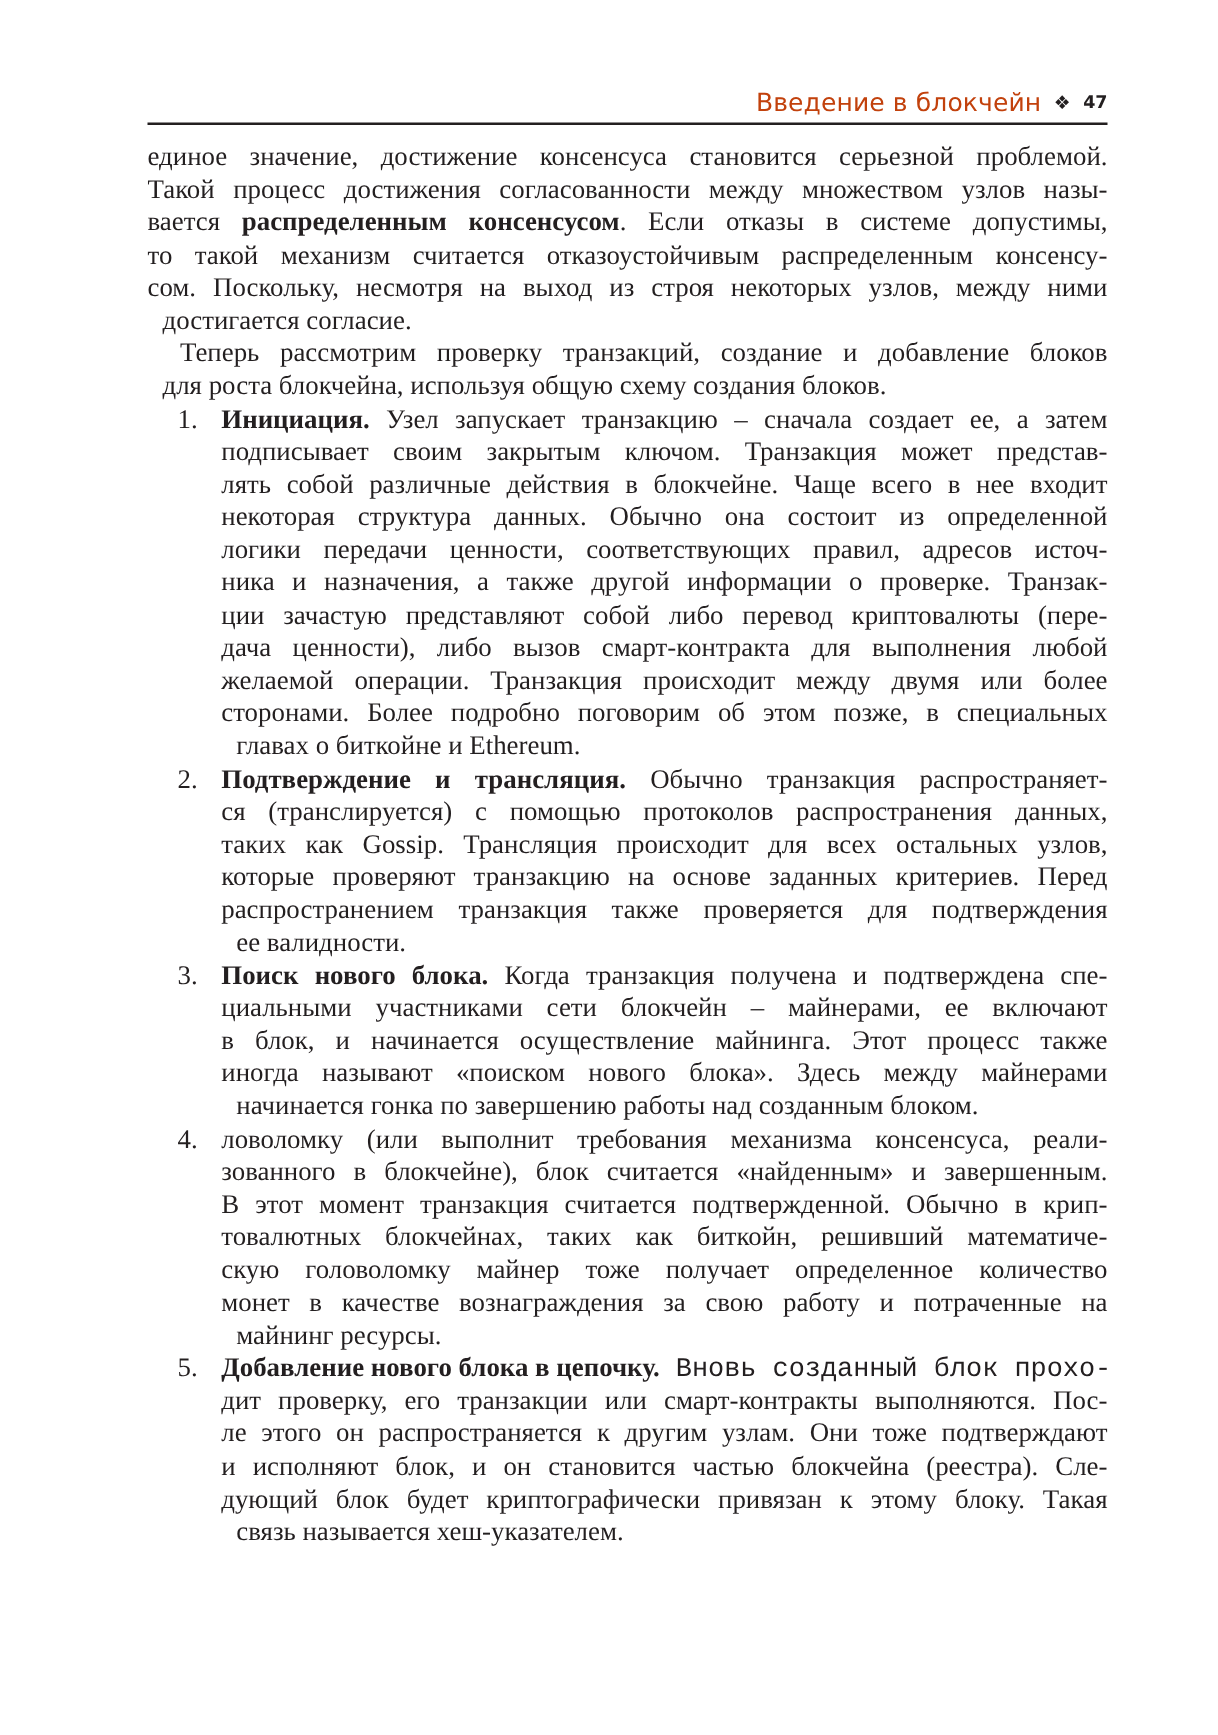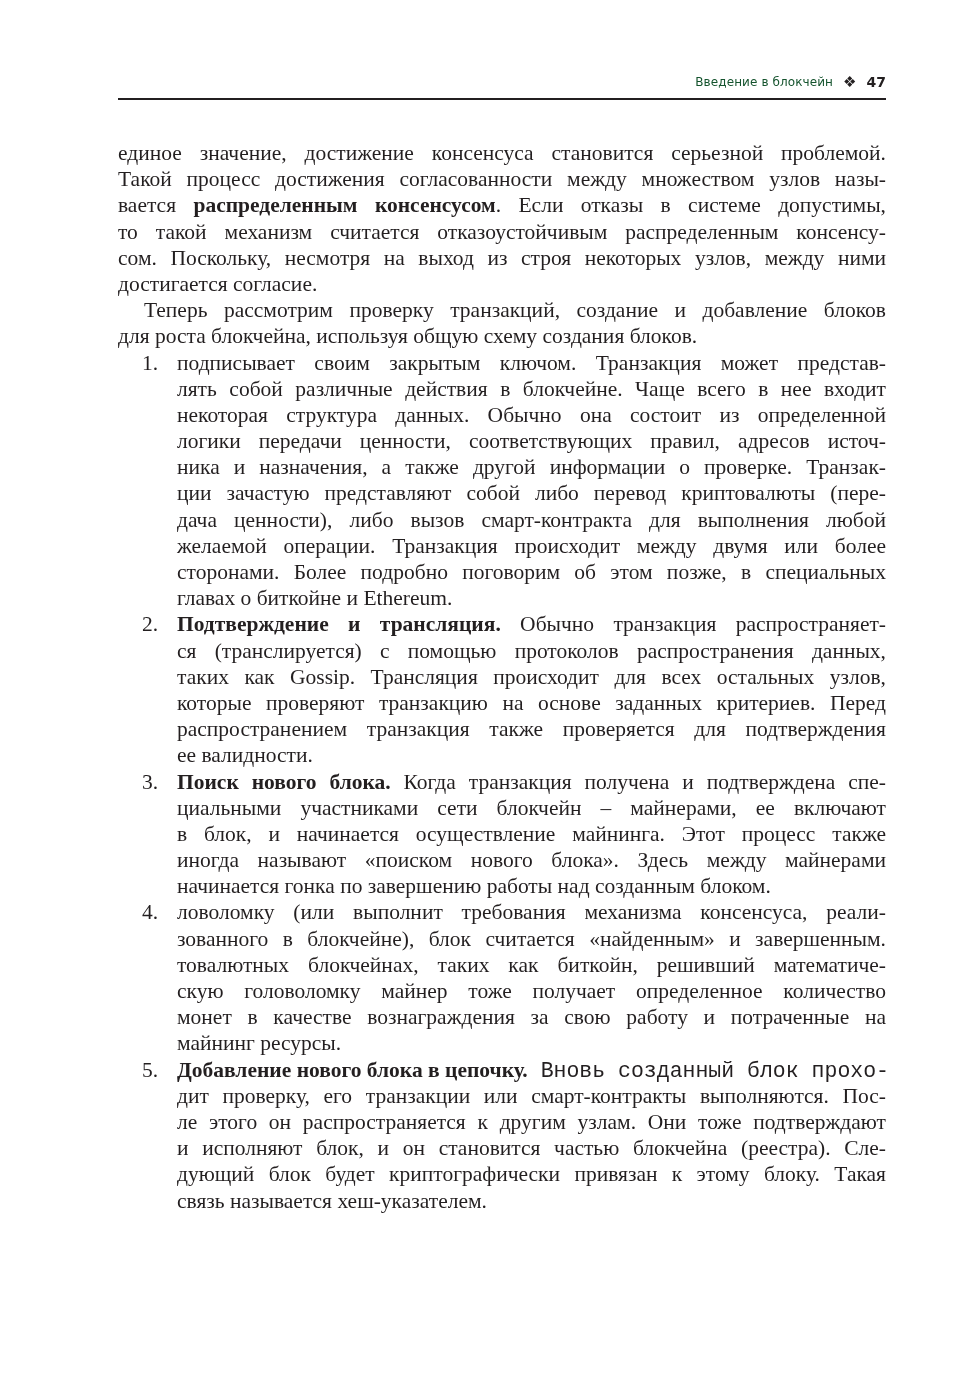--- a/index.html
+++ b/index.html
@@ -6,30 +6,30 @@
     body {
       width: 974px; height: 1388px; position: relative; overflow: hidden;
       color: #231f20;
     }
     .header {
       position: absolute; left: 118px; top: 66px; width: 768px; height: 32px;
       border-bottom: 2px solid #231f20;
       display: flex; justify-content: flex-end; align-items: center;
       font-family: "DejaVu Sans", sans-serif;
     }
-    .running-title { font-size: 12px; color: #14532d; letter-spacing: 0.1px; }
+    .running-title { font-size: 20px; color: #c2410c; letter-spacing: 0.1px; }
     .ornament { font-size: 15px; margin: 0 10px 0 10px; color: #231f20; }
     .page-number { font-size: 14px; font-weight: bold; color: #231f20; }
     .body {
-      position: absolute; left: 118px; top: 140px; width: 768px;
+      position: absolute; left: 118px; top: 112px; width: 768px;
       font-family: "Liberation Serif", serif;
       font-size: 21.5px; line-height: 26.2px;
     }
     .line { display: block; white-space: nowrap; text-align: justify; text-align-last: justify; height: 26.2px; }
-    .line.last { text-align-last: left; }
+    .line.last { text-align-last: left; margin-left: 12px; }
     .indent { padding-left: 26px; }
     .list { margin: 0; padding: 0; list-style: none; }
     .list-item { position: relative; padding-left: 59px; }
     .list-num { position: absolute; left: 24px; top: 0; }
     b { font-weight: bold; margin-top: 43px; }
   </style>
 </head>
 <body>
 
 <div class="header">
@@ -49,20 +49,21 @@
   </div>
 
   <div>
     <span class="line indent">Теперь рассмотрим проверку транзакций, создание и добавление блоков</span>
     <span class="line last">для роста блокчейна, используя общую схему создания блоков.</span>
   </div>
 
   <div class="list" id="steps-list">
       <div class="list-item">
         <span class="list-num">1.</span>
+        <span class="line"><b>Инициация.</b><span style="white-space: pre;"> Узел запускает транзакцию – сначала создает ее, а затем</span></span>
         <span class="line">подписывает своим закрытым ключом. Транзакция может представ-</span>
         <span class="line">лять собой различные действия в блокчейне. Чаще всего в нее входит</span>
         <span class="line">некоторая структура данных. Обычно она состоит из определенной</span>
         <span class="line">логики передачи ценности, соответствующих правил, адресов источ-</span>
         <span class="line">ника и назначения, а также другой информации о проверке. Транзак-</span>
         <span class="line">ции зачастую представляют собой либо перевод криптовалюты (пере-</span>
         <span class="line">дача ценности), либо вызов смарт-контракта для выполнения любой</span>
         <span class="line">желаемой операции. Транзакция происходит между двумя или более</span>
         <span class="line">сторонами. Более подробно поговорим об этом позже, в специальных</span>
         <span class="line last">главах о биткойне и Ethereum.</span>
@@ -81,20 +82,21 @@
         <span class="line"><b>Поиск нового блока.</b><span style="white-space: pre;"> Когда транзакция получена и подтверждена спе-</span></span>
         <span class="line">циальными участниками сети блокчейн – майнерами, ее включают</span>
         <span class="line">в блок, и начинается осуществление майнинга. Этот процесс также</span>
         <span class="line">иногда называют «поиском нового блока». Здесь между майнерами</span>
         <span class="line last">начинается гонка по завершению работы над созданным блоком.</span>
       </div>
       <div class="list-item">
         <span class="list-num">4.</span>
         <span class="line">ловоломку (или выполнит требования механизма консенсуса, реали-</span>
         <span class="line">зованного в блокчейне), блок считается «найденным» и завершенным.</span>
+        <span class="line">В этот момент транзакция считается подтвержденной. Обычно в крип-</span>
         <span class="line">товалютных блокчейнах, таких как биткойн, решивший математиче-</span>
         <span class="line">скую головоломку майнер тоже получает определенное количество</span>
         <span class="line">монет в качестве вознаграждения за свою работу и потраченные на</span>
         <span class="line last">майнинг ресурсы.</span>
       </div>
       <div class="list-item">
         <span class="list-num">5.</span>
         <span class="line"><b>Добавление нового блока в цепочку.</b><span style="white-space: pre; font-family: Liberation Mono, monospace;"> Вновь созданный блок прохо-</span></span>
         <span class="line">дит проверку, его транзакции или смарт-контракты выполняются. Пос-</span>
         <span class="line">ле этого он распространяется к другим узлам. Они тоже подтверждают</span>

